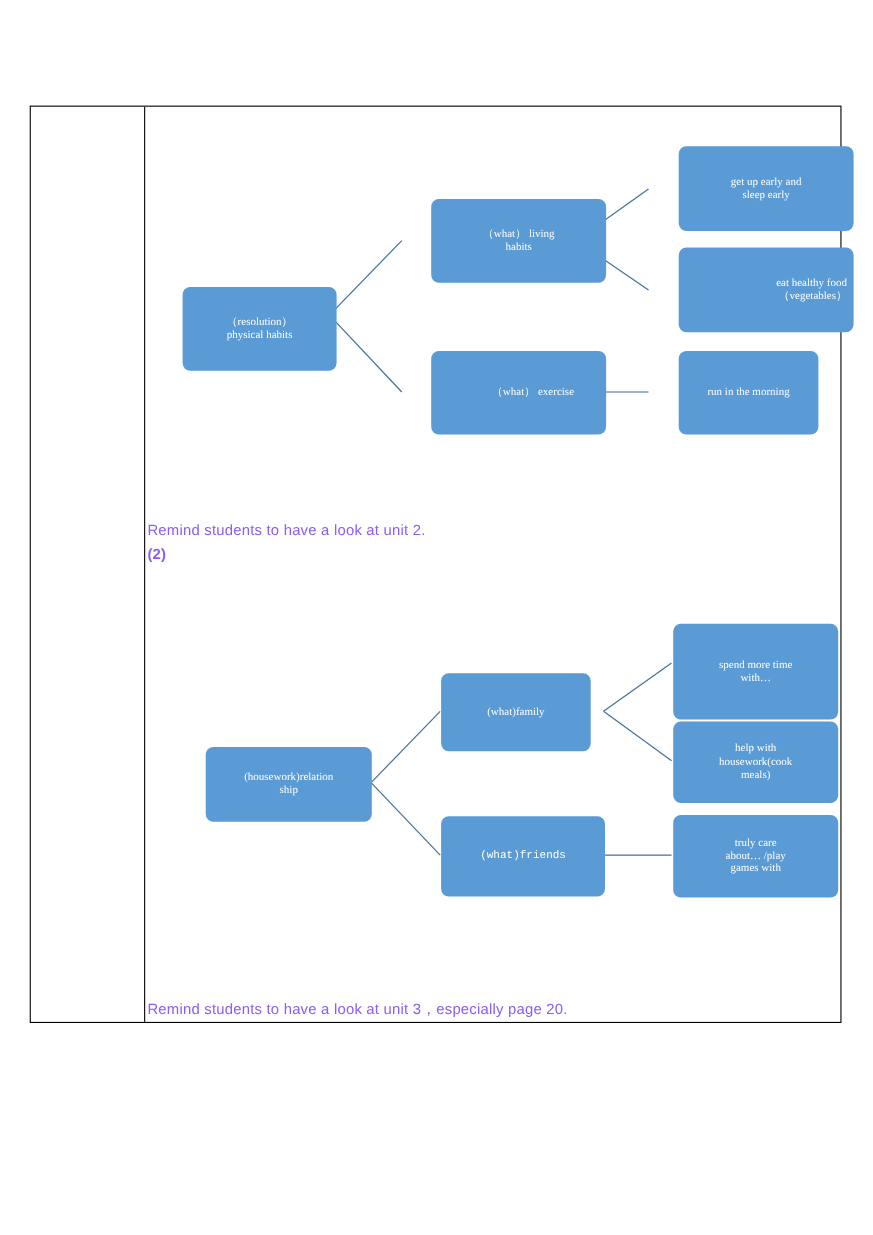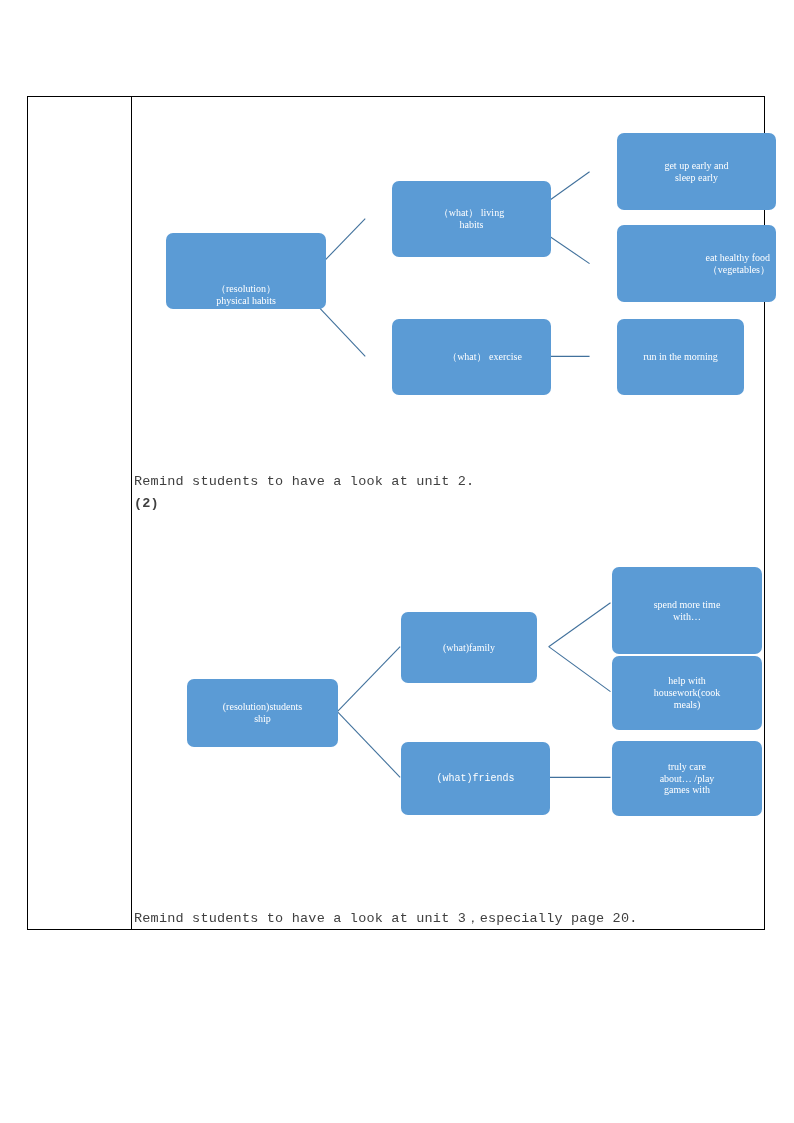--- a/index.html
+++ b/index.html
@@ -71,23 +71,23 @@
     pointer-events: none;
   }
   .connectors line {
     stroke: #41719C;
     stroke-width: 1.1;
   }
 
   
   .body-text {
     position: absolute;
-    font-family: Liberation Mono, monospace;
+    font-family: Liberation Sans, sans-serif;
     font-size: 13.5px;
-    color: #404040;
+    color: #8b5cf6;
     white-space: nowrap;
     letter-spacing: 0.2px;
   }
   .body-text.bold { font-weight: bold; }
 
   
   .diagram {
     position: absolute;
     left: 0; top: 0;
     width: 100%; height: 100%;
@@ -111,21 +111,21 @@
 
         <line x1="168" y1="190" x2="234" y2="260"></line>
 
         <line x1="393" y1="122" x2="459" y2="75"></line>
 
         <line x1="393" y1="122" x2="459" y2="167"></line>
 
         <line x1="393" y1="260" x2="459" y2="260"></line>
       </svg>
 
-      <div class="node" style="left:34px; top:136px; width:160px; height:76px;align-items:flex-end;">
+      <div class="node" style="left:34px; top:164px; width:140px; height:76px;">
         <span>
           <span>（resolution）</span>
           <span>physical habits</span>
         </span>
       </div>
 
       <div class="node" style="left:260px; top:84px; width:159px; height:76px;">
         <span>
           <span>（what） living</span>
           <span>habits</span>
@@ -171,21 +171,21 @@
 
         <line x1="418" y1="551" x2="480" y2="507"></line>
 
         <line x1="418" y1="551" x2="480" y2="596"></line>
 
         <line x1="418" y1="682" x2="480" y2="682"></line>
       </svg>
 
       <div class="node" style="left:55px; top:582px; width:151px; height:68px;">
         <span>
-          <span>(resolution)students</span>
+          <span>(housework)relation</span>
           <span>ship</span>
         </span>
       </div>
 
       <div class="node" style="left:269px; top:515px; width:136px; height:71px;">
         <span>
           <span>(what)family</span>
         </span>
       </div>
 

